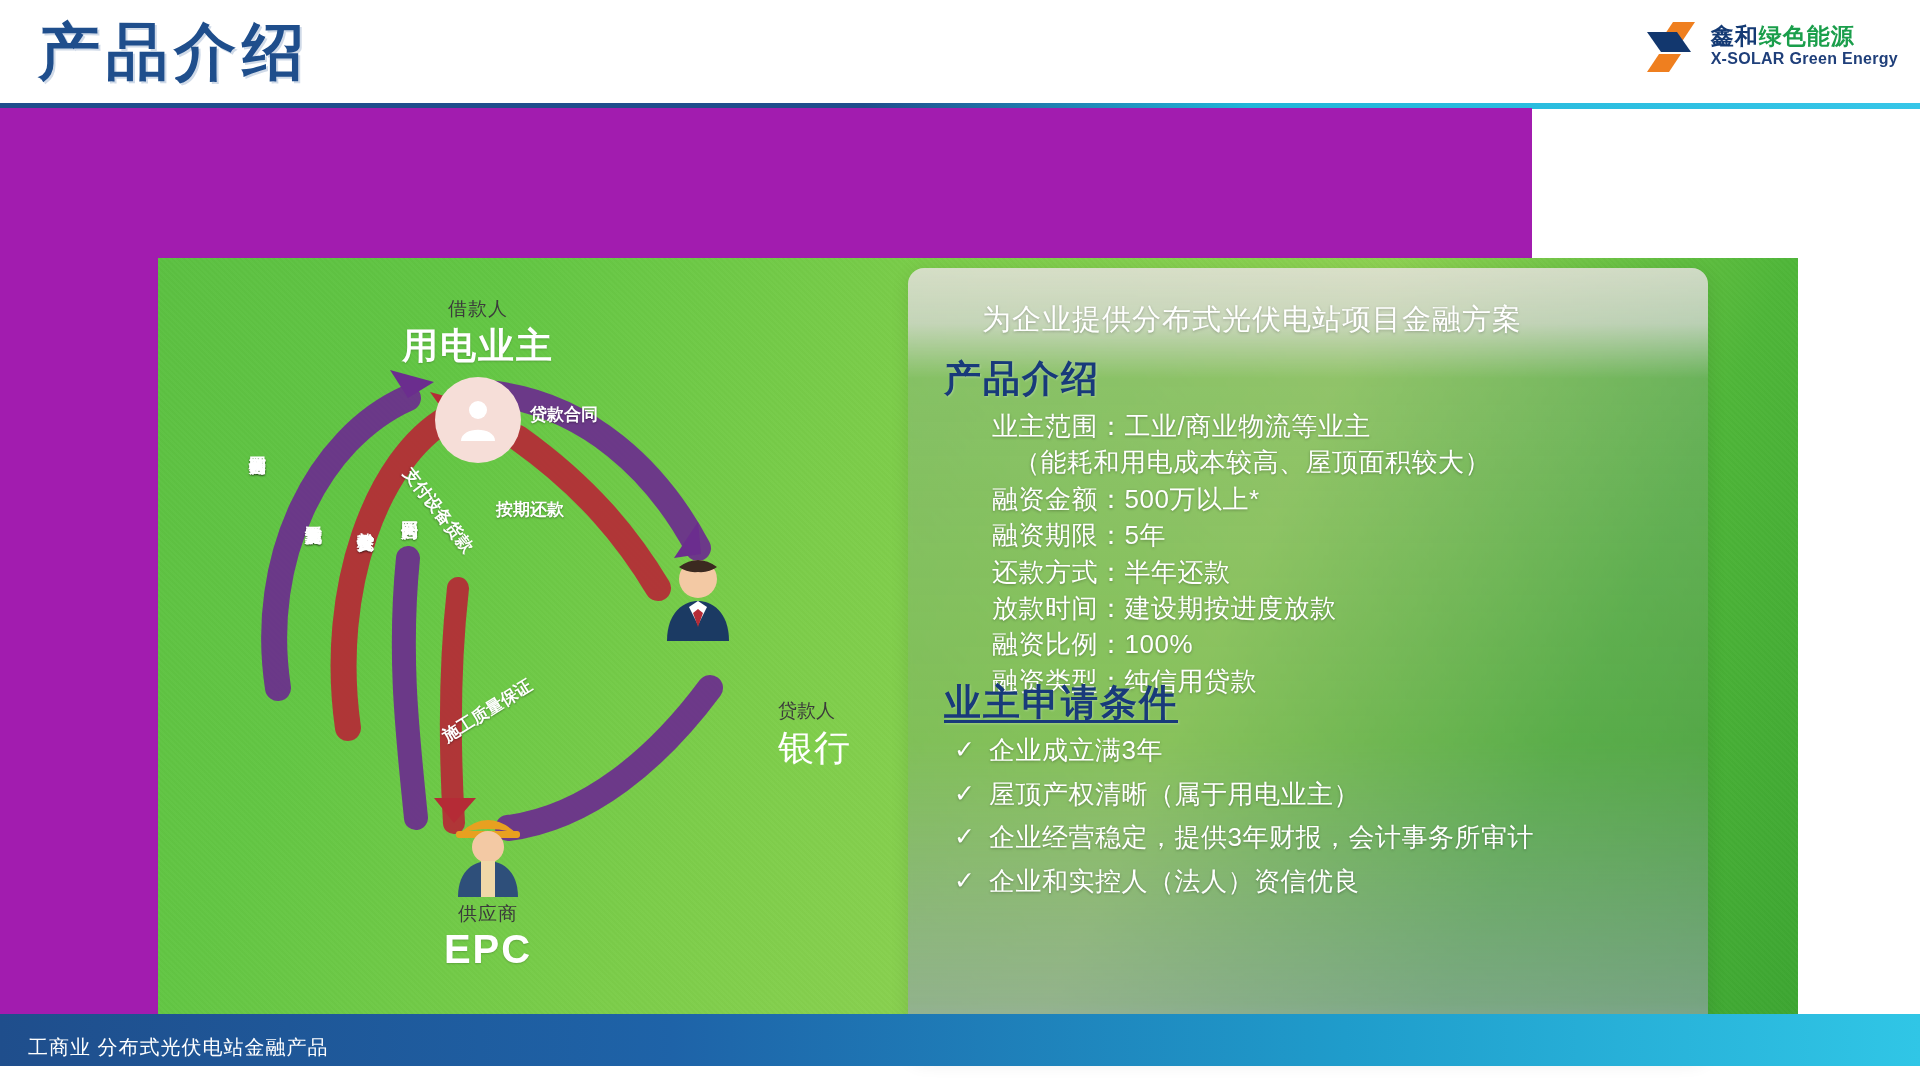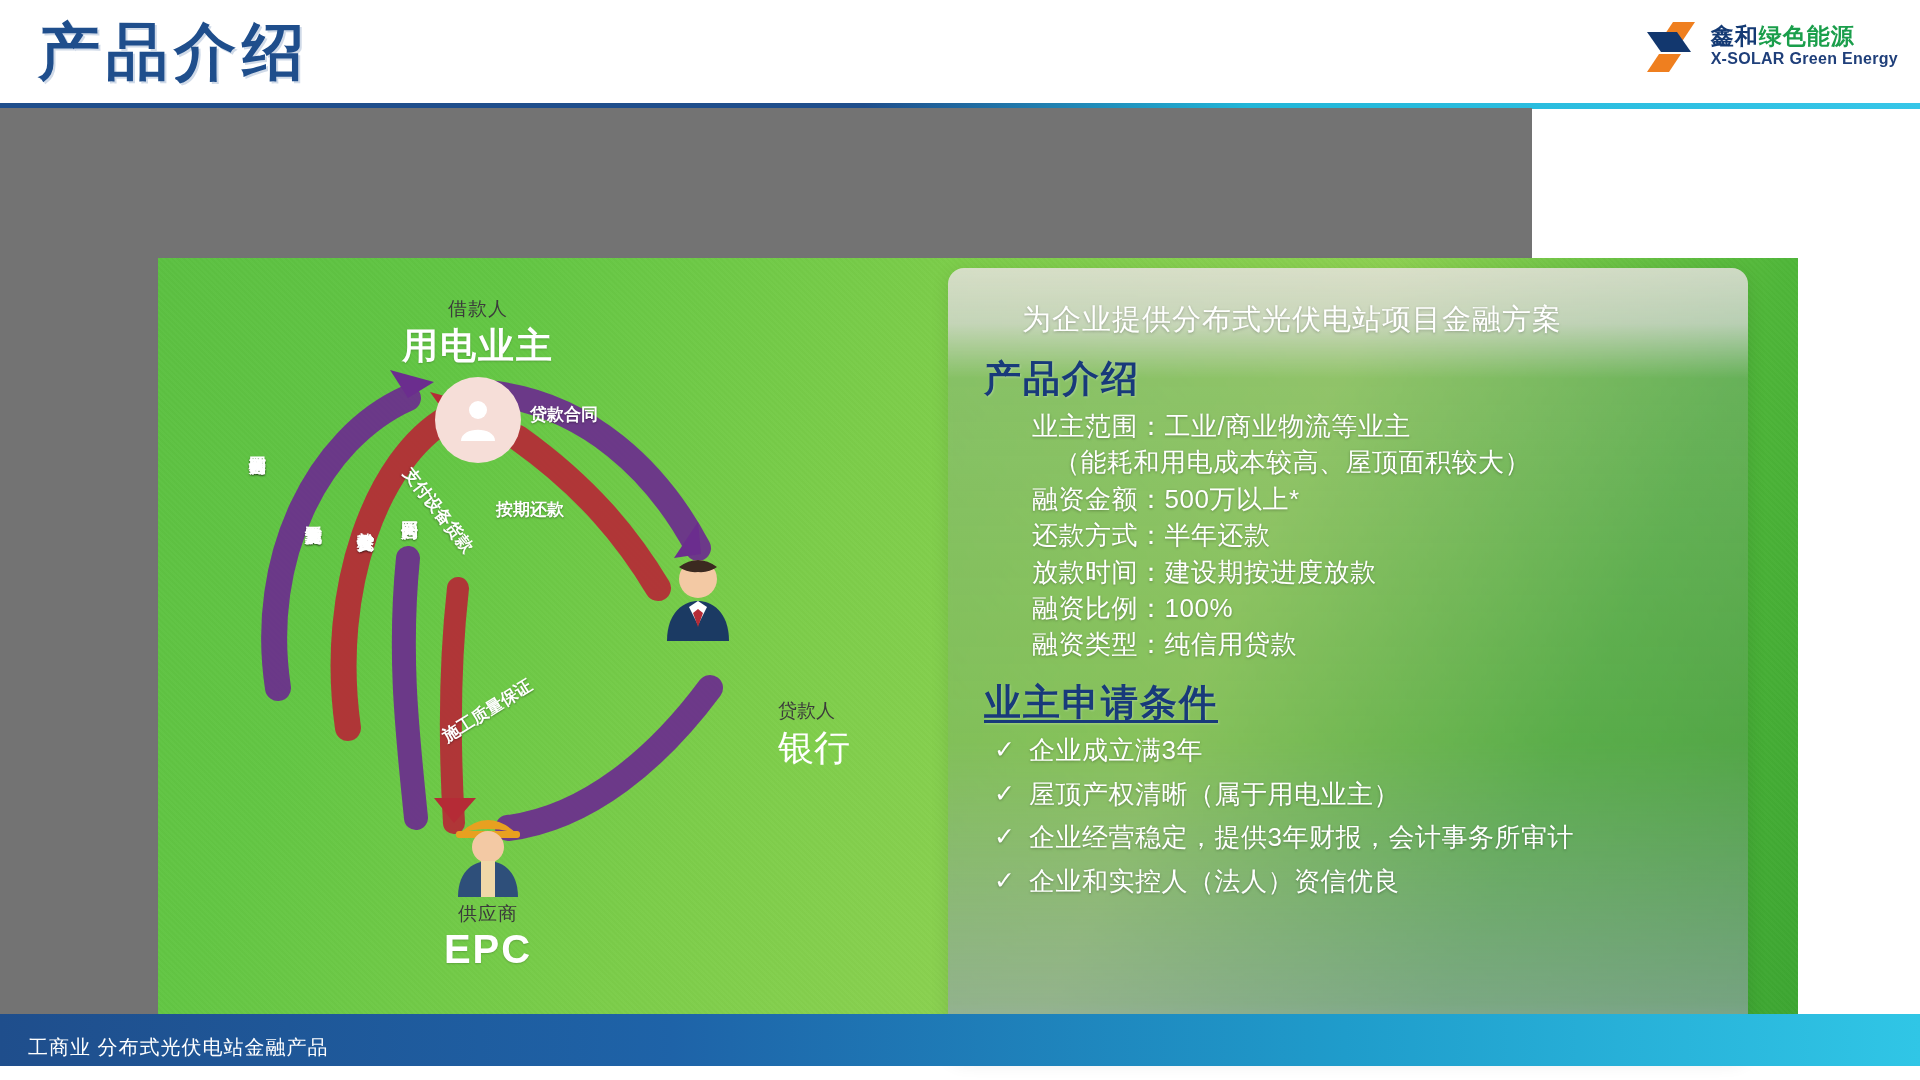--- a/index.html
+++ b/index.html
@@ -15,21 +15,21 @@
   .logo{position:absolute;right:22px;top:18px;display:flex;align-items:center;gap:12px;}
   .logo-mark{position:relative;width:56px;height:56px;}
   .logo-mark svg{display:block;}
   .logo-text{display:flex;flex-direction:column;line-height:1.05;}
   .logo-cn{font-size:23px;font-weight:bold;letter-spacing:1px;}
   .logo-cn .navy{color:#143a74;}
   .logo-cn .green{color:#1a9e4b;}
   .logo-en{font-size:16px;color:#1f3f7a;font-weight:bold;letter-spacing:.3px;margin-top:3px;}
 
   
-  .stage{position:absolute;left:0;top:108px;width:1532px;height:920px;background:#737373;}
+  .stage{position:absolute;left:0;top:108px;width:1532px;height:920px;background:#a21caf;}
 
   
   .diagram{position:absolute;left:158px;top:150px;width:1640px;height:760px;
      background:linear-gradient(115deg,#5cc042 0%,#63c644 18%,#7ccd4a 40%,#8ed252 62%,#4fb639 82%,#3da632 100%);
      overflow:hidden;}
   .diagram .noise{position:absolute;inset:0;opacity:.28;
      background-image:repeating-linear-gradient(45deg,rgba(255,255,255,.05) 0 2px,rgba(0,0,0,.04) 2px 4px);}
 
   
   .node{position:absolute;text-align:center;}
@@ -38,21 +38,21 @@
   .avatar{width:86px;height:86px;border-radius:50%;margin:6px auto;display:flex;align-items:center;justify-content:center;}
   .avatar.owner{background:#f6ded8;}
   .avatar.bank{background:transparent;}
   .avatar.epc{background:transparent;}
 
   .arrow-label{position:absolute;color:#fff;font-size:17px;font-weight:bold;white-space:nowrap;text-shadow:0 1px 2px rgba(0,0,0,.35);}
 
   
   .card{position:absolute;left:908px;top:160px;width:800px;height:790px;border-radius:16px;
      background:linear-gradient(180deg,rgba(236,226,230,.80) 0%,rgba(224,216,226,.72) 7%,rgba(150,170,150,.34) 14%,rgba(120,150,120,.26) 60%,rgba(150,160,175,.62) 93%,rgba(160,168,196,.80) 100%);
-     box-shadow:0 4px 18px rgba(0,0,0,.10);backdrop-filter:blur(2px);margin-left:40px;}
+     box-shadow:0 4px 18px rgba(0,0,0,.10);backdrop-filter:blur(2px);}
   .card-title{position:absolute;left:74px;top:32px;font-size:29px;color:#fff;letter-spacing:1px;text-shadow:0 1px 3px rgba(0,0,0,.25);}
 
   .sec-head{position:absolute;font-family:"DejaVu Serif","Liberation Serif",serif;font-size:37px;color:#183a7a;font-weight:bold;letter-spacing:2px;text-shadow:1px 1px 2px rgba(255,255,255,.25);}
   .sec-head.intro{left:36px;top:86px;}
   .sec-head.cond{left:36px;top:410px;text-decoration:underline;text-underline-offset:5px;text-decoration-thickness:3px;}
 
   .spec-list{position:absolute;left:84px;top:140px;width:700px;}
   .spec{font-size:26px;color:#ffffff;line-height:1.40;letter-spacing:.5px;text-shadow:0 1px 3px rgba(0,0,0,.30);white-space:nowrap;}
   .spec.indent{padding-left:22px;}
 
@@ -168,20 +168,21 @@
 
   <div class="card">
     <div class="card-title">为企业提供分布式光伏电站项目金融方案</div>
 
     <div class="sec-head intro">产品介绍</div>
 
     <div class="spec-list">
       <div class="spec">业主范围：工业/商业物流等业主</div>
       <div class="spec indent">（能耗和用电成本较高、屋顶面积较大）</div>
       <div class="spec">融资金额：500万以上*</div>
+      <div class="spec">融资期限：5年</div>
       <div class="spec">还款方式：半年还款</div>
       <div class="spec">放款时间：建设期按进度放款</div>
       <div class="spec">融资比例：100%</div>
       <div class="spec">融资类型：纯信用贷款</div>
     </div>
 
     <div class="sec-head cond">业主申请条件</div>
 
     <div class="cond-list">
       <div class="cond-row">

